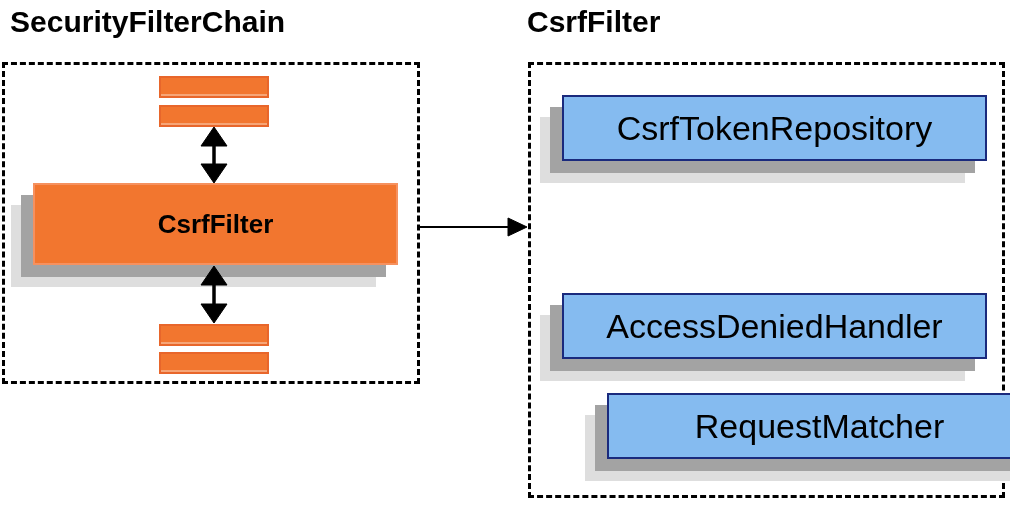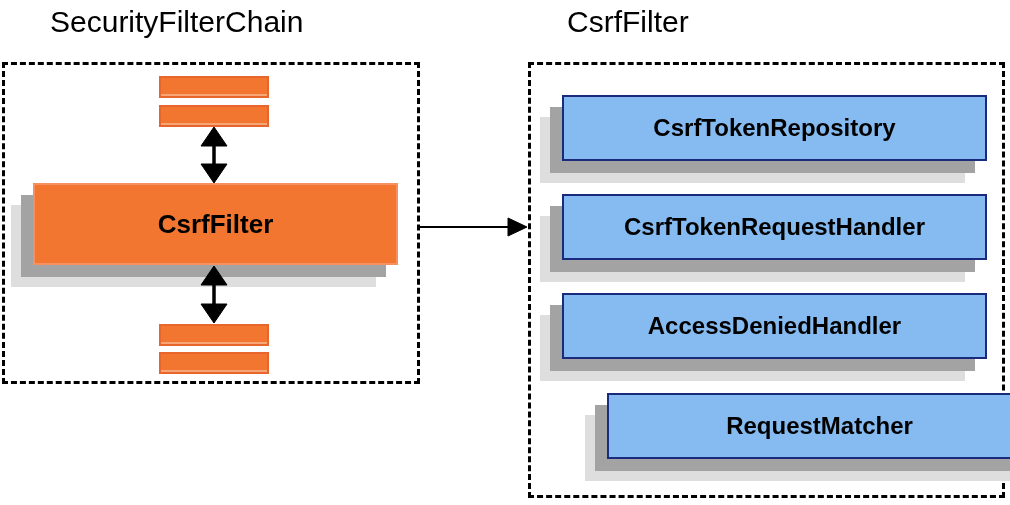--- a/index.html
+++ b/index.html
@@ -18,25 +18,24 @@
   body{font-family:"Liberation Sans","DejaVu Sans",sans-serif;}
   .canvas{
     position:relative;
     width:1010px;height:505px;
     background:#ffffff;
     overflow:hidden;
   }
   .title{
     position:absolute;
     font-size:30px;
-    font-weight:400;
+    font-weight:700;
     color:var(--ink);
     letter-spacing:0;
     white-space:nowrap;
-    margin-left:40px;
   }
   .title.left{left:10px;top:5px;}
   .title.right{left:527px;top:5px;}
   .dashed{
     position:absolute;
     border:3px dashed #000;
     background:transparent;
   }
   .dashed.left{left:2px;top:62px;width:418px;height:322px;}
   .dashed.right{left:528px;top:62px;width:477px;height:436px;}
@@ -63,21 +62,21 @@
     font-size:26px;font-weight:700;color:var(--ink);
   }
   .component{
     position:absolute;
     left:31px;
     width:425px;height:66px;
     background:var(--blue);
     border:2px solid var(--blue-border);
     box-shadow:-12px 12px 0 0 var(--shadow-dark), -22px 22px 0 0 var(--shadow-light);
     display:flex;align-items:center;justify-content:center;
-    font-size:24px;font-weight:700;color:var(--ink);
+    font-size:34px;font-weight:400;color:var(--ink);
     white-space:nowrap;
   }
   .component.c0{top:30px;}
   .component.c1{top:129px;}
   .component.c2{top:228px;}
   .component.c3{top:328px;margin-left:45px;}
   .arrow-layer{
     position:absolute;left:0;top:0;width:1010px;height:505px;
     pointer-events:none;
   }
@@ -94,21 +93,20 @@
   <div class="dashed left">
     <div class="bar b1"></div>
     <div class="bar b2"></div>
     <div class="filterbox">CsrfFilter</div>
     <div class="bar b3"></div>
     <div class="bar b4"></div>
   </div>
 
   <div class="dashed right">
     <div class="component c0">CsrfTokenRepository</div>
-    <div class="component c1">CsrfTokenRequestHandler</div>
     <div class="component c2">AccessDeniedHandler</div>
     <div class="component c3">RequestMatcher</div>
   </div>
 
   <svg class="arrow-layer" width="1010" height="505" viewBox="0 0 1010 505" xmlns="http://www.w3.org/2000/svg">
 
     <g fill="#000" stroke="#000">
       <line x1="214" y1="143" x2="214" y2="167" stroke-width="3.5"></line>
       <polygon points="214,127 201,146 227,146" stroke-width="1"></polygon>
       <polygon points="214,183 201,164 227,164" stroke-width="1"></polygon>

